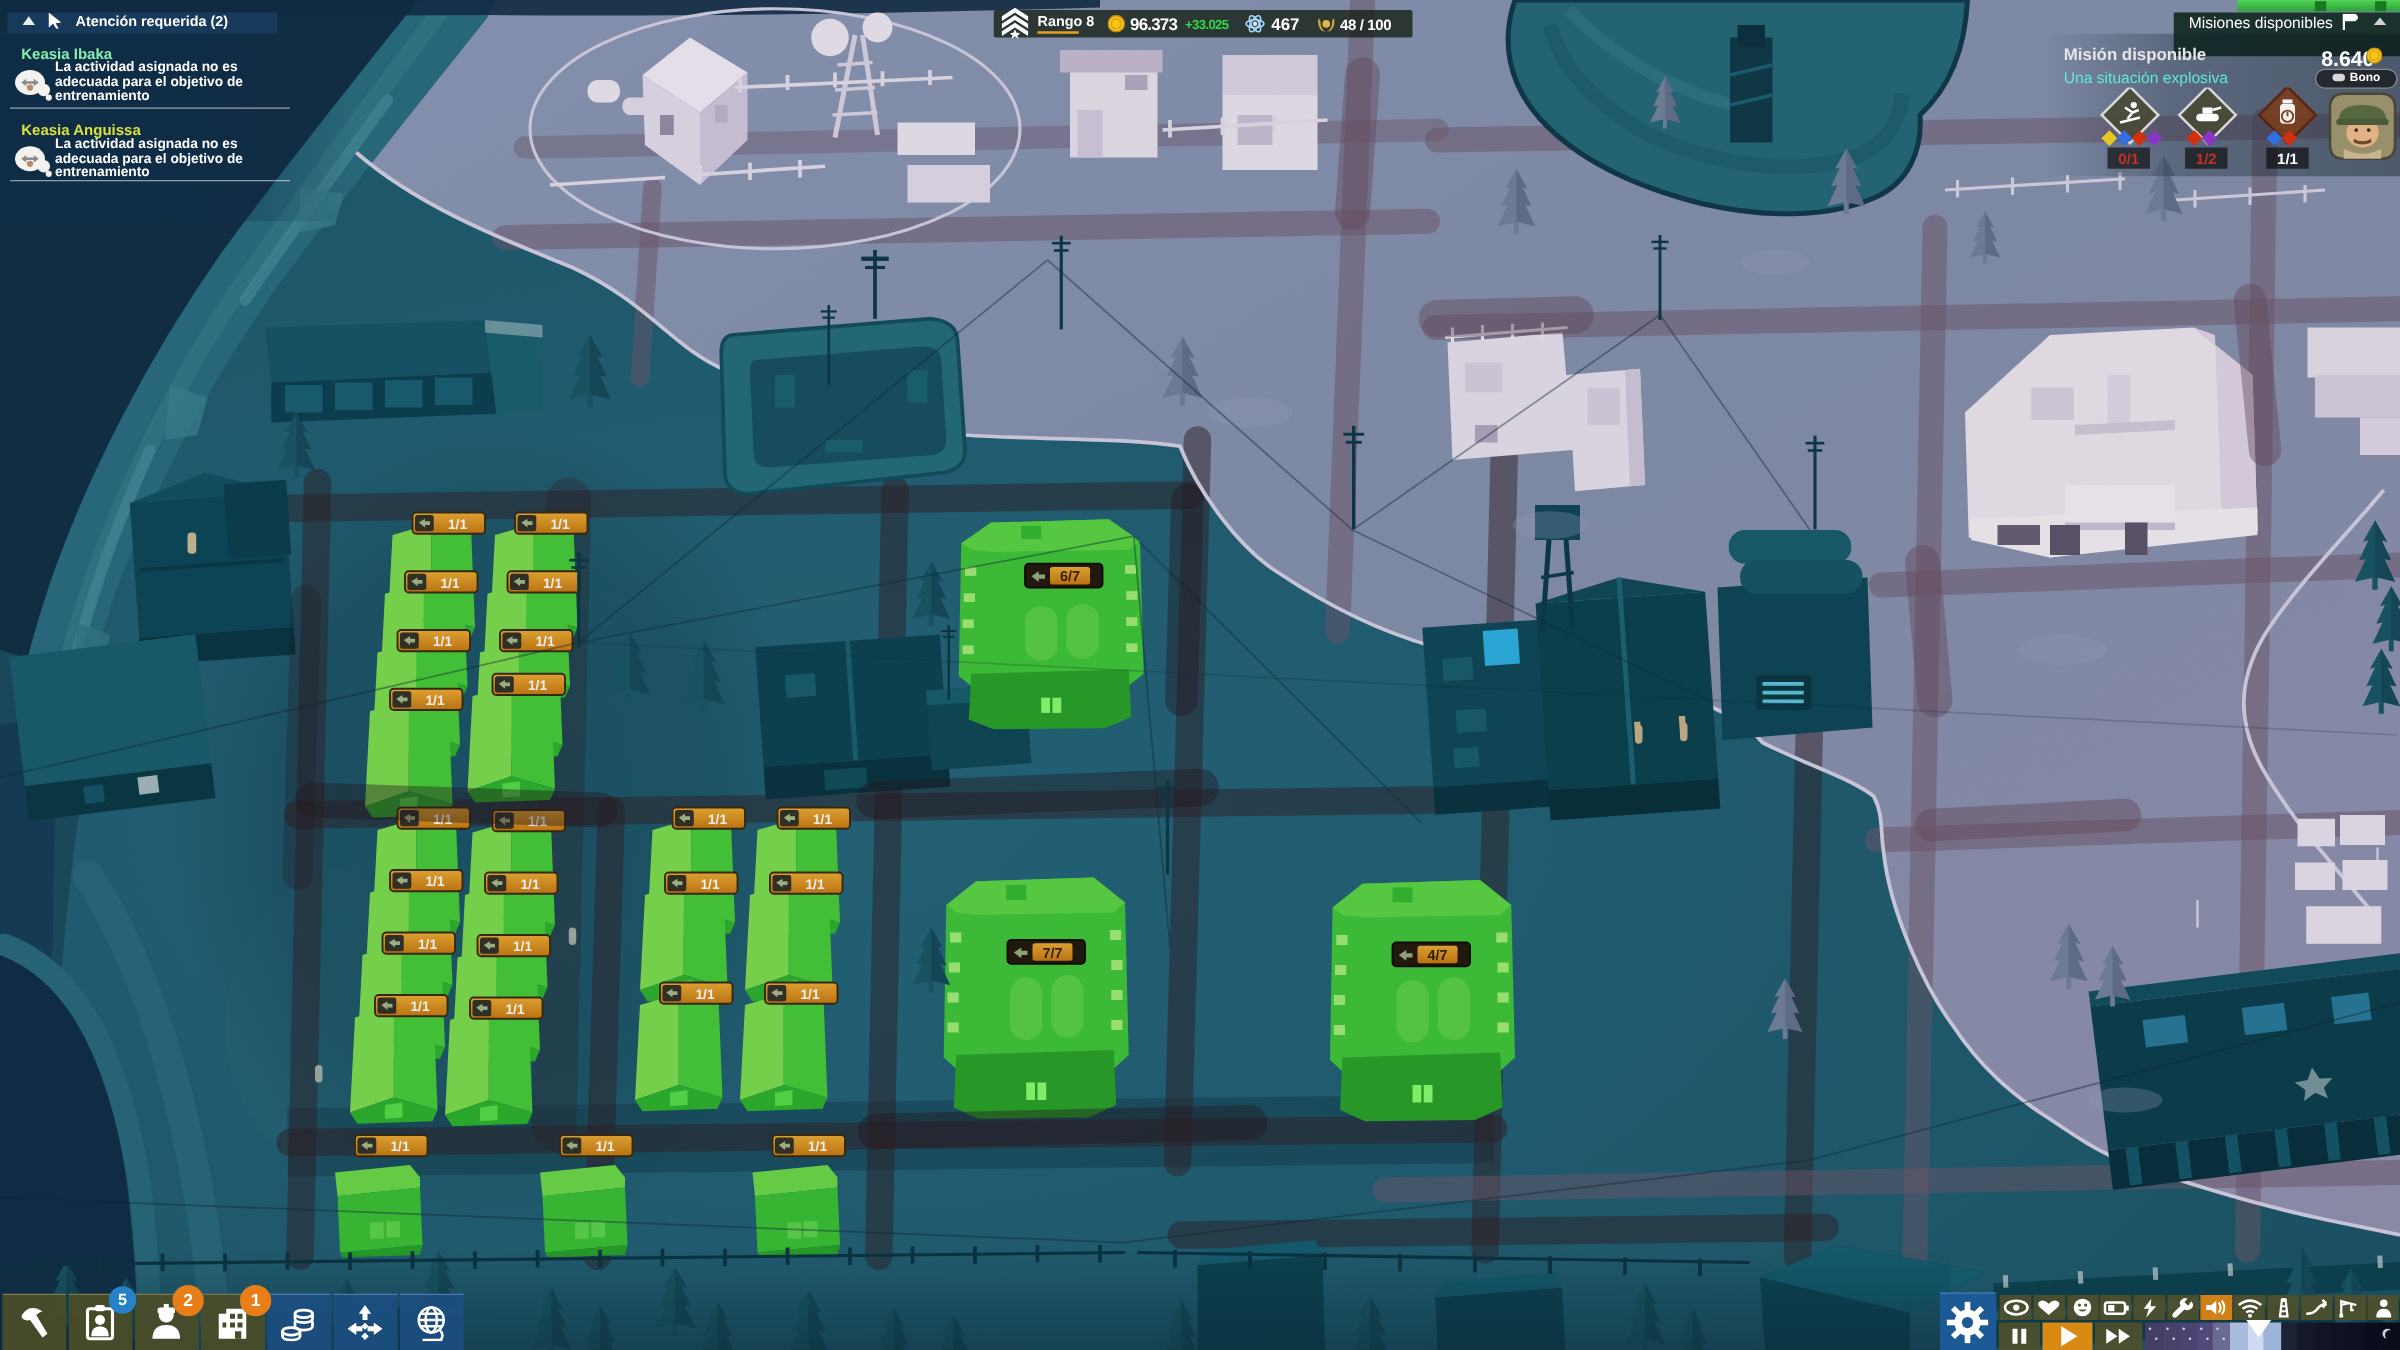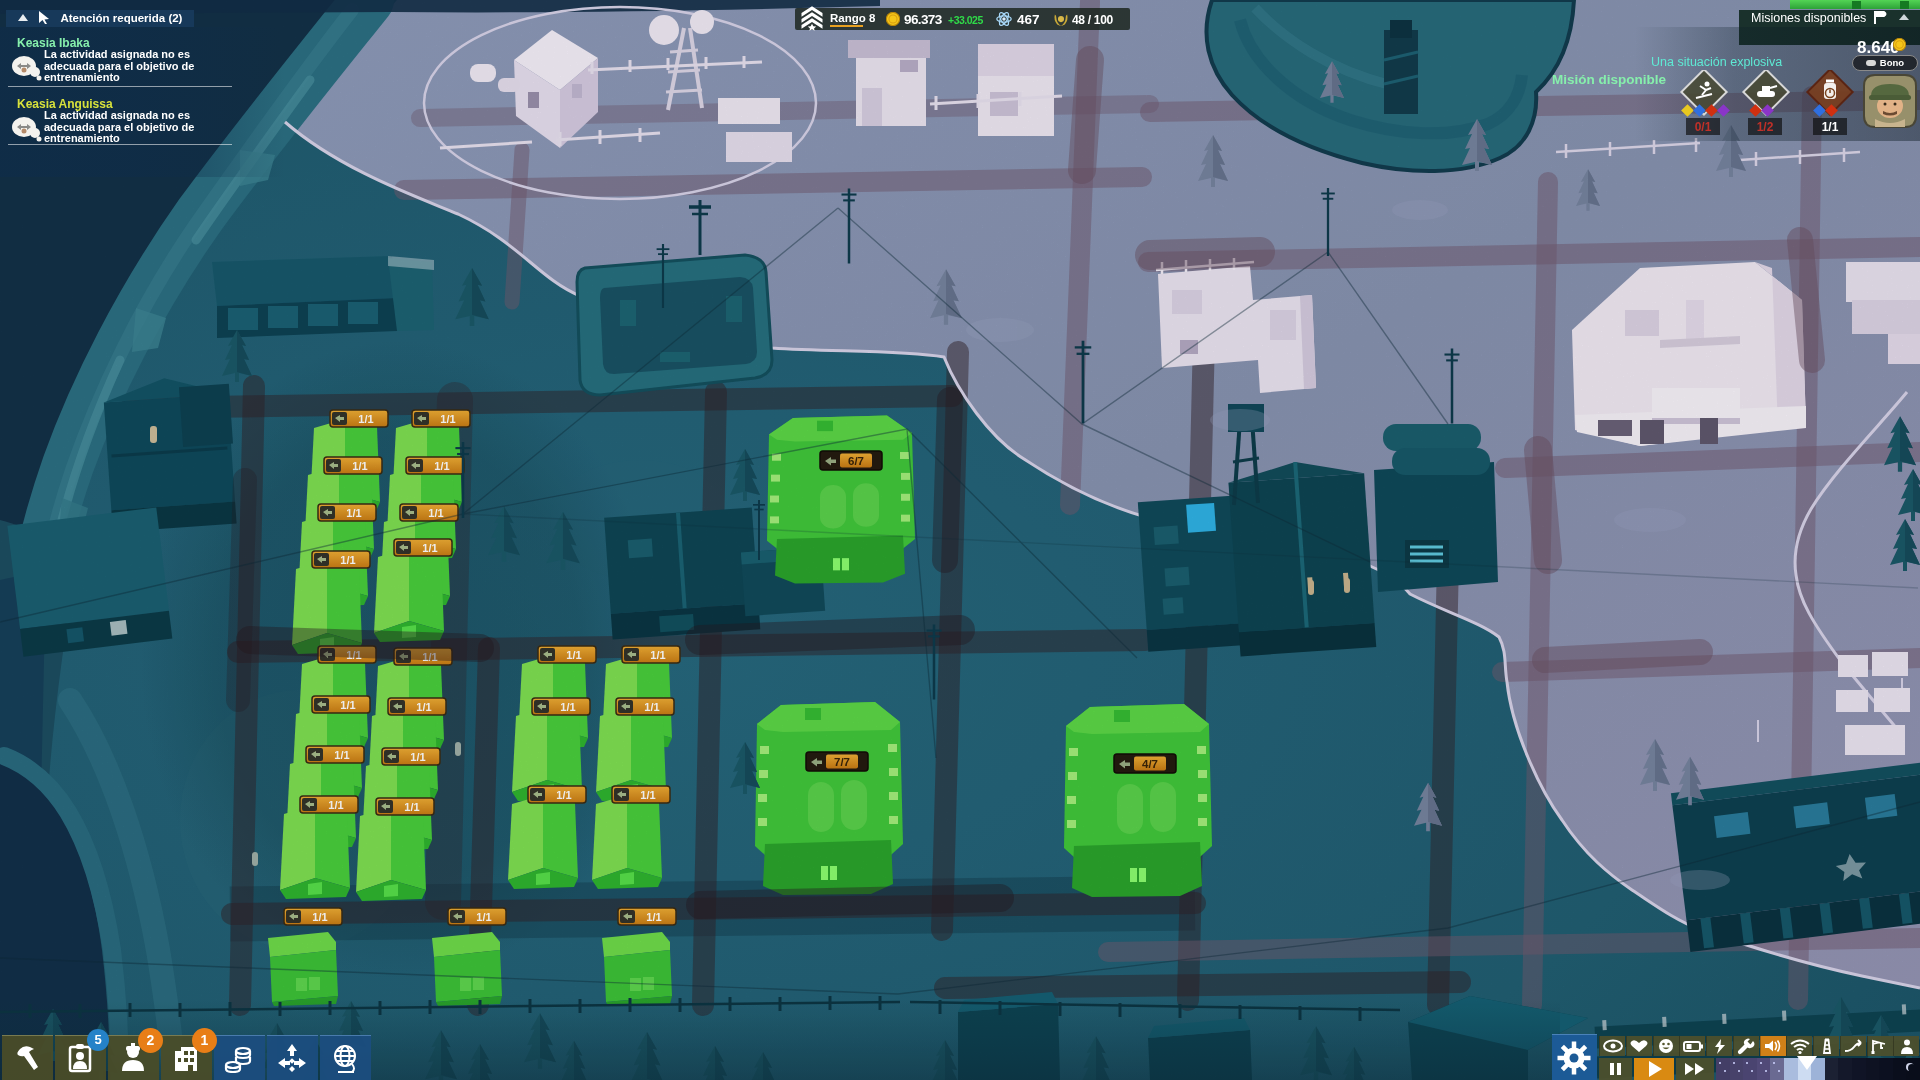--- a/index.html
+++ b/index.html
@@ -814,21 +814,21 @@
       <filter id="grain" x="0" y="0" width="100%" height="100%">
         <feTurbulence type="fractalNoise" baseFrequency="0.8" numOctaves="2" stitchTiles="stitch"></feTurbulence>
         <feColorMatrix type="matrix" values="0 0 0 0 0  0 0 0 0 0  0 0 0 0 0  0.9 0.9 0.9 0 0"></feColorMatrix>
       </filter>
     </defs>
 <rect x="0" y="0" width="1920" height="1080" filter="url(#grain)" opacity="0.07"></rect>
 </svg>
 
 <div class="abs" style="left:0;top:10px;width:300px;">
 
-<div class="abs" style="left:6px;top:0;width:188px;height:17px;background:rgba(24,58,92,0.93);color:#fff;font-size:11.5px;line-height:17px;white-space:nowrap;">
+<div class="abs" style="left:6px;top:0;width:216px;height:17px;background:rgba(24,58,92,0.93);color:#fff;font-size:11.5px;line-height:17px;white-space:nowrap;">
 <span style="display:inline-block;width:0;height:0;border-left:5px solid transparent;border-right:5px solid transparent;border-bottom:7px solid #e8eef2;margin:0 7px 1px 12px;"></span>
 <svg width="13" height="13" viewBox="0 0 13 13" style="vertical-align:-2px;margin-right:6px">
         <path d="M1 0 L11 8 L6.5 8.5 L9 13 L7 13 L4.5 9 L1 12 Z" fill="#fff"></path>
       </svg>
 <b style="font-weight:bold">Atención requerida (2)</b></div>
 
 <div class="abs" style="left:0;top:17px;width:300px;height:150px;background:linear-gradient(90deg,rgba(14,44,74,0.62) 0%,rgba(14,44,74,0.52) 45%,rgba(14,44,74,0) 95%);"></div>
 
 <div class="abs" style="left:17px;top:26px;color:#86efac;font-size:12px;font-weight:bold;">Keasia Ibaka</div>
 <div class="abs" style="left:44px;top:39px;color:#fff;font-size:11px;font-weight:bold;line-height:11.5px;width:160px;">La actividad asignada no es adecuada para el objetivo de entrenamiento</div>
@@ -900,21 +900,21 @@
 
 <div class="abs" style="left:1739px;top:10px;width:181px;height:35px;background:rgba(18,42,34,0.93);color:#fff;font-size:12.5px;line-height:17px;">
 <span style="margin-left:12px;">Misiones disponibles</span>
 <svg width="14" height="13" viewBox="0 0 14 13" style="vertical-align:-2px;margin-left:4px">
       <path d="M1 0 L1 13 M1 1 L10 1 Q13 3 10 5 L1 5" stroke="#fff" stroke-width="2" fill="#fff"></path>
     </svg>
 <span style="display:inline-block;width:0;height:0;border-left:5px solid transparent;border-right:5px solid transparent;border-bottom:6px solid #cfd6da;margin-left:8px;margin-bottom:2px;"></span>
 </div>
 
 <div class="abs" style="left:1635px;top:27px;width:285px;height:114px;background:linear-gradient(90deg,rgba(12,30,40,0) 0%,rgba(12,30,40,0.30) 35%,rgba(8,22,30,0.42) 100%);"></div>
-<div class="abs" style="left:1552px;top:36px;color:#86efac;font-size:13.5px;font-weight:bold;margin-top:36px;">Misión disponible</div>
+<div class="abs" style="left:1651px;top:36px;color:#e5e5e5;font-size:13.5px;font-weight:bold;">Misión disponible</div>
 <div class="abs" style="left:1857px;top:38px;color:#fff;font-size:17px;font-weight:bold;">8.640</div>
 <svg class="abs" style="left:1893px;top:38px" width="13" height="13" viewBox="0 0 19 19">
     <circle cx="9.5" cy="9.5" r="9" fill="#f5c518" stroke="#b8860b" stroke-width="1.5"></circle>
     <circle cx="9.5" cy="9.5" r="5.5" fill="none" stroke="#d9a010" stroke-width="1.5"></circle>
   </svg>
 <div class="abs" style="left:1651px;top:55px;color:#5eead4;font-size:12.5px;">Una situación explosiva</div>
 
 <div class="abs" style="left:1852px;top:55px;width:64px;height:14px;background:rgba(8,8,8,0.62);border:1px solid #8a8a8a;border-radius:8px;color:#fff;font-size:9.5px;font-weight:bold;line-height:14px;text-align:center;"><span style="display:inline-block;width:10px;height:6px;background:#d8d8d8;border-radius:3px;margin-right:4px;"></span>Bono</div>
 
 <svg class="abs" style="left:1635px;top:70px" width="285" height="70" viewBox="0 0 285 70">

